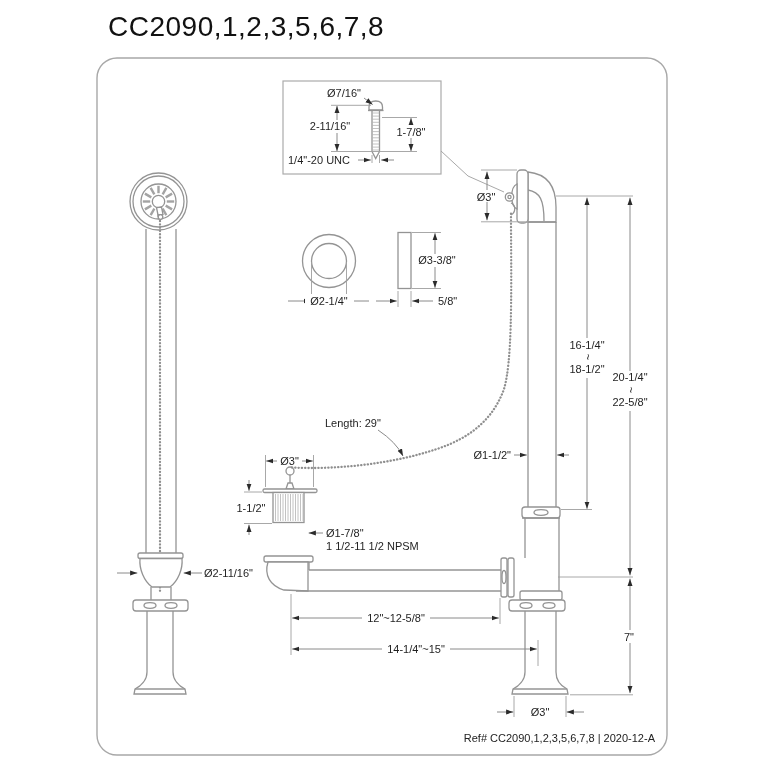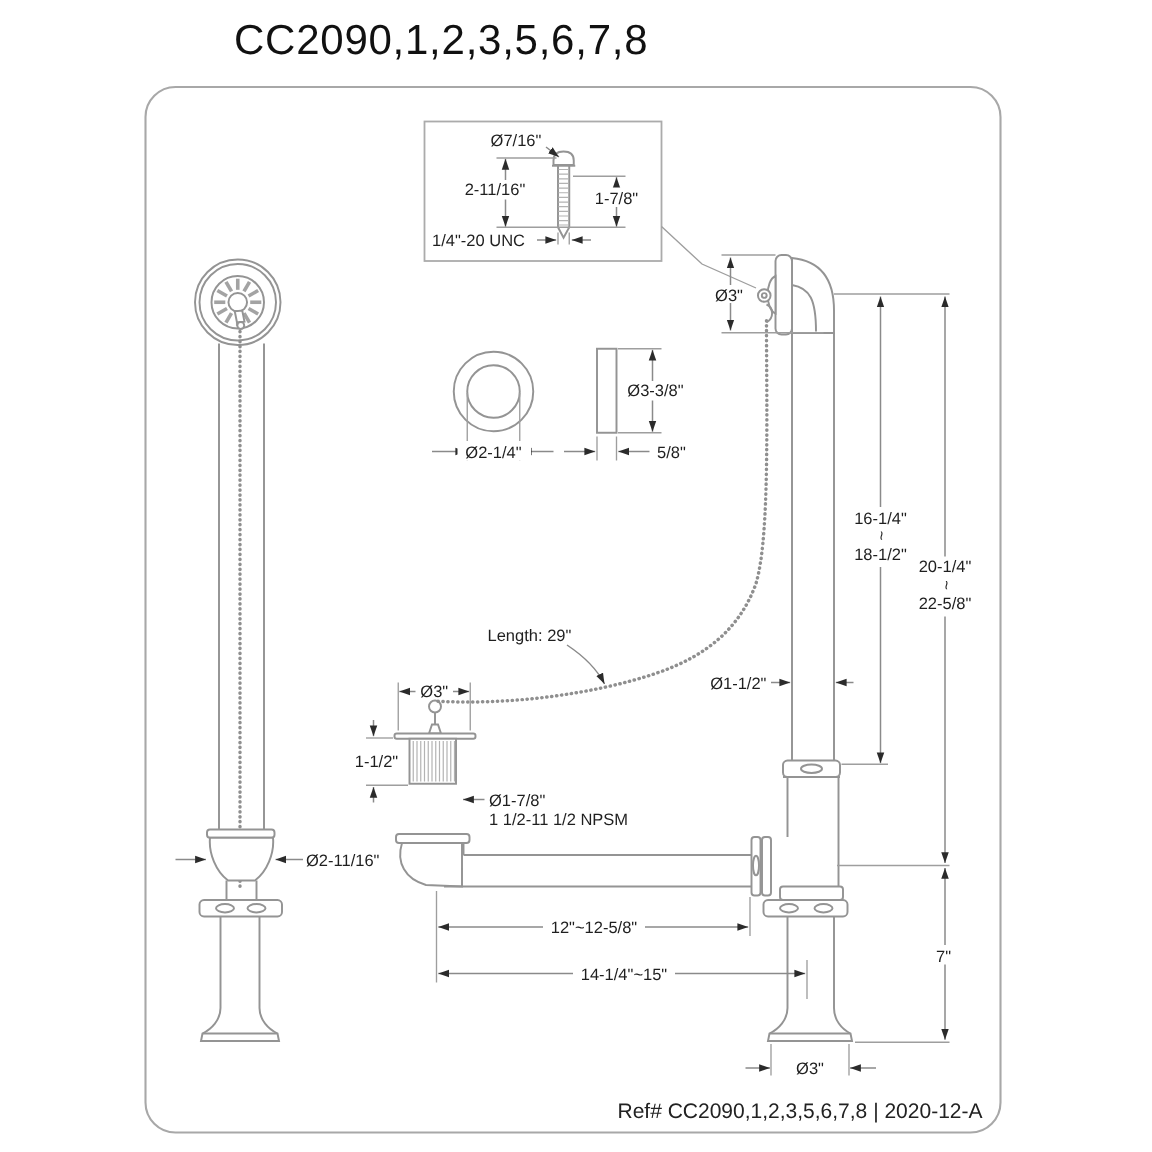--- a/index.html
+++ b/index.html
@@ -1,20 +1,20 @@
 <!DOCTYPE html>
 <html><head>
 <meta charset="utf-8">
 <style>
   html,body{margin:0;padding:0;background:#fff;}
   body{width:768px;height:768px;position:relative;font-family:"Liberation Sans",sans-serif;color:#1f1f1f;overflow:hidden;}
   .title-block{position:absolute;left:108px;top:12px;}
-  .model{font-size:28px;letter-spacing:0.5px;line-height:30px;color:#111;margin-left:48px;}
+  .model{font-size:28px;letter-spacing:0.5px;line-height:30px;color:#111;}
   .subtitle{font-size:13.5px;line-height:16px;color:#111;margin-top:1px;}
-  .ref-line{position:absolute;left:340px;top:732px;width:315px;text-align:right;font-size:14px;color:#222;}
+  .ref-line{position:absolute;left:340px;top:732px;width:315px;text-align:right;font-size:11px;color:#222;}
   svg{position:absolute;left:0;top:0;}
   .part{stroke:#949494;fill:none;stroke-width:1.3;}
   .partw{stroke:#949494;fill:#fff;stroke-width:1.3;}
   .thread{stroke:#b3b3b3;stroke-width:0.8;fill:none;}
   .dim{stroke:#8a8a8a;fill:none;stroke-width:1;}
   .ext{stroke:#9e9e9e;fill:none;stroke-width:0.9;}
   .chain{stroke:#8f8f8f;fill:none;stroke-width:2.3;stroke-dasharray:0.2 3.1;stroke-linecap:round;}
   .spoke{stroke:#a3a3a3;stroke-width:2.4;}
   .bg{fill:#ffffff;}
   text{fill:#1f1f1f;font-family:"Liberation Sans",sans-serif;font-size:11px;}

